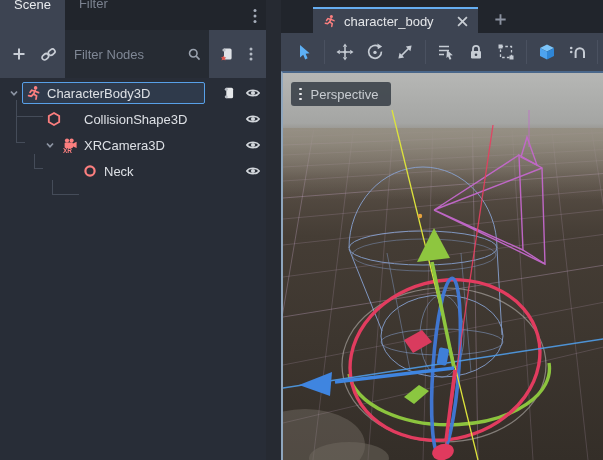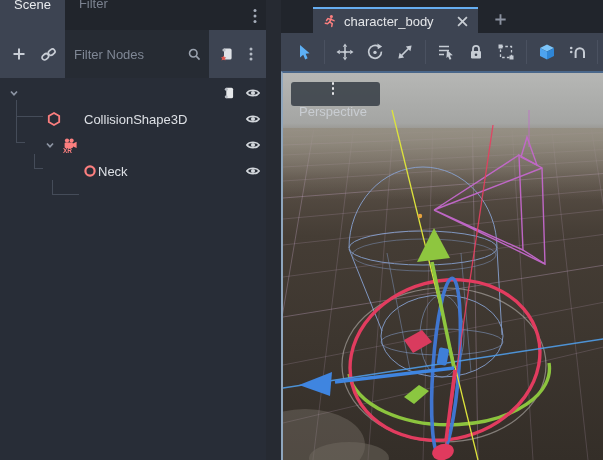--- a/index.html
+++ b/index.html
@@ -32,21 +32,21 @@
   .scene-tab-bar{height:33px;background:#21252c;display:flex;align-items:flex-end;padding-left:32px;}
   .scene-tab{width:165px;box-sizing:border-box;height:26px;background:#3d4452;border-top:2px solid #66aef2;
              display:flex;align-items:center;gap:7px;padding:0 10px;}
   .scene-tab .lbl{color:#e4e6e9;white-space:nowrap;overflow:hidden;}
   .newtab{margin-left:13px;margin-bottom:5px;width:18px;height:18px;display:flex;align-items:center;justify-content:center;}
   .vp-toolbar{height:38px;background:#3d4452;display:flex;align-items:center;padding-left:8px;}
   .tool-btn{width:22px;height:22px;display:flex;align-items:center;justify-content:center;border-radius:3px;flex:0 0 auto;margin:0 4px;}
   .tool-sep{width:1px;height:24px;background:#4a5160;margin:0 5px;flex:0 0 auto;}
   .viewport{position:relative;height:389px;box-sizing:border-box;border-top:2px solid #4a678a;border-left:2px solid #8fa6bd;overflow:hidden;}
   .persp-btn{position:absolute;left:8px;top:9px;height:24px;background:rgba(64,70,78,0.93);border-radius:3px;
-             color:#c9cdd2;display:flex;align-items:center;gap:9px;padding:0 13px 0 8px;flex-direction:column;}
+             color:#c9cdd2;display:flex;align-items:center;gap:9px;padding:0 13px 0 8px;}
   .persp-dots{display:flex;flex-direction:column;gap:2.5px;}
   .persp-dots i{width:2.5px;height:2.5px;border-radius:50%;background:#e8eaec;}
 </style>
 </head>
 <body>
 
 <div class="app">
 
   <div class="left-dock">
     <div class="dock-tabs">
@@ -105,20 +105,33 @@
       <div class="guide" style="left:16px;top:64px;width:9px;height:1px"></div>
       <div class="guide" style="left:34px;top:76px;width:1px;height:15px"></div>
       <div class="guide" style="left:34px;top:90px;width:9px;height:1px"></div>
       <div class="guide" style="left:52px;top:102px;width:1px;height:15px"></div>
       <div class="guide" style="left:52px;top:116px;width:27px;height:1px"></div>
 
       <div class="tree-row">
         <svg class="chev" style="margin-left:8px" viewBox="0 0 12 12">
           <path d="M3 4.5 L6 7.8 L9 4.5" stroke="#8d95a3" stroke-width="1.7" fill="none"></path>
         </svg>
+        <span class="sel-box">
+          <svg class="nicon" viewBox="0 0 16 16">
+            <g stroke="#fc7f7f" stroke-width="1.7" fill="none" stroke-linecap="round">
+              <circle cx="9.6" cy="2.9" r="1.8" fill="#fc7f7f" stroke="none"></circle>
+              <path d="M9.2 5.4 L7.6 9"></path>
+              <path d="M9 6.2 L12.6 7.6"></path>
+                <path d="M9 6.2 L5.6 5.2 L4 7.4"></path>
+              <path d="M7.6 9 L10.6 11 L10 14.2"></path>
+                <path d="M7.6 9 L5.2 11.2 L2.6 10.6"></path>
+            </g>
+          </svg>
+          <span class="tree-label">CharacterBody3D</span>
+        </span>
         <span class="row-actions">
           <svg width="15" height="15" viewBox="0 0 17 17">
             <path d="M6 2 h6 a1.7 1.7 0 0 1 1.7 1.7 v8.6 a1.7 1.7 0 0 1 -1.7 1.7 h-6 z" fill="#e6e8ea"></path>
             <circle cx="6" cy="3.7" r="1.7" fill="#b9bdc4"></circle>
               <circle cx="6" cy="12.3" r="1.7" fill="#b9bdc4"></circle>
           </svg>
           <svg width="16" height="16" viewBox="0 0 16 16">
             <path d="M1.8 8 C4.2 4.4 11.8 4.4 14.2 8 C11.8 11.6 4.2 11.6 1.8 8 Z" stroke="#d2d6db" stroke-width="1.5" fill="none"></path>
             <circle cx="8" cy="8" r="2.1" fill="#d2d6db"></circle>
           </svg>
@@ -145,33 +158,34 @@
         </svg>
         <svg class="nicon" style="margin-left:6px" viewBox="0 0 16 16">
           <g fill="#fc7f7f">
             <circle cx="5" cy="3.6" r="2.1"></circle>
               <circle cx="9.6" cy="3.6" r="2.1"></circle>
             <rect x="2.6" y="5.4" width="8.4" height="5.6" rx="1"></rect>
             <polygon points="11,6.6 14.6,4.8 14.6,11 11,9.4"></polygon>
           </g>
           <text x="1" y="15.8" font-size="6.5" font-weight="bold" fill="#fc7f7f" font-family="Liberation Sans,sans-serif">XR</text>
         </svg>
+        <span class="tree-label" style="margin-left:6px">XRCamera3D</span>
         <span class="row-actions">
           <svg width="16" height="16" viewBox="0 0 16 16">
             <path d="M1.8 8 C4.2 4.4 11.8 4.4 14.2 8 C11.8 11.6 4.2 11.6 1.8 8 Z" stroke="#d2d6db" stroke-width="1.5" fill="none"></path>
             <circle cx="8" cy="8" r="2.1" fill="#d2d6db"></circle>
           </svg>
         </span>
       </div>
 
       <div class="tree-row">
         <svg class="nicon" style="margin-left:82px" viewBox="0 0 16 16">
           <circle cx="8" cy="8" r="4.6" stroke="#fc7f7f" stroke-width="2.2" fill="none"></circle>
         </svg>
-        <span class="tree-label" style="">Neck</span>
+        <span class="tree-label" style="margin-left:6px">Neck</span>
         <span class="row-actions">
           <svg width="16" height="16" viewBox="0 0 16 16">
             <path d="M1.8 8 C4.2 4.4 11.8 4.4 14.2 8 C11.8 11.6 4.2 11.6 1.8 8 Z" stroke="#d2d6db" stroke-width="1.5" fill="none"></path>
             <circle cx="8" cy="8" r="2.1" fill="#d2d6db"></circle>
           </svg>
         </span>
       </div>
     </div>
   </div>
 

